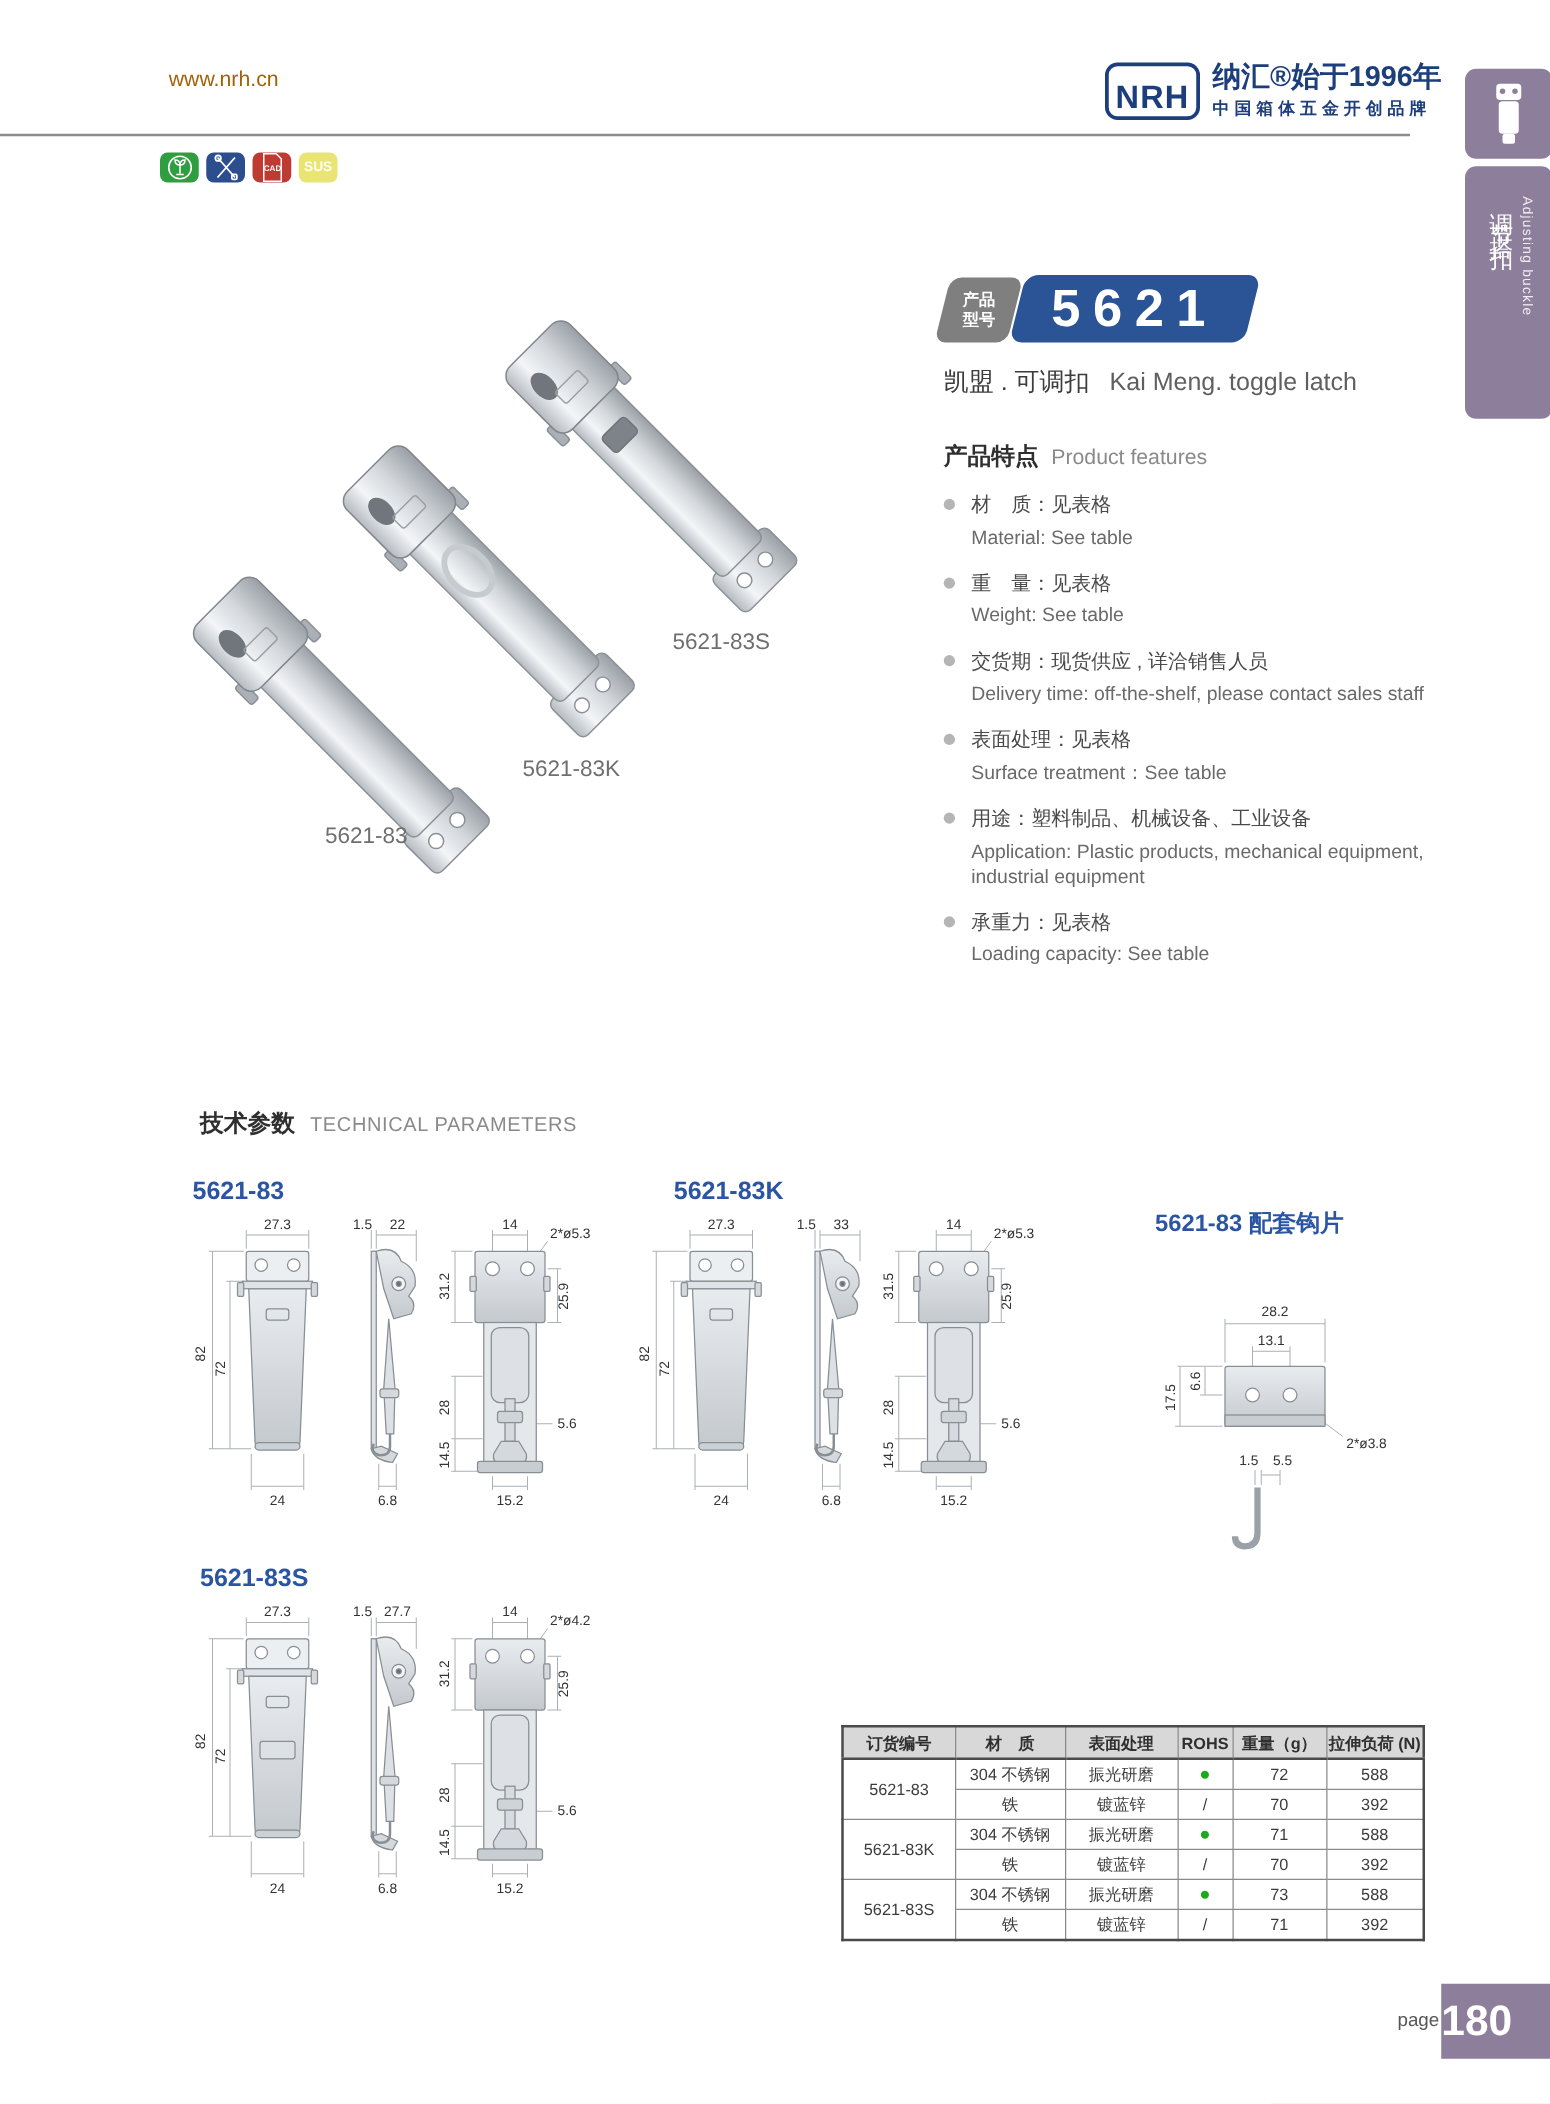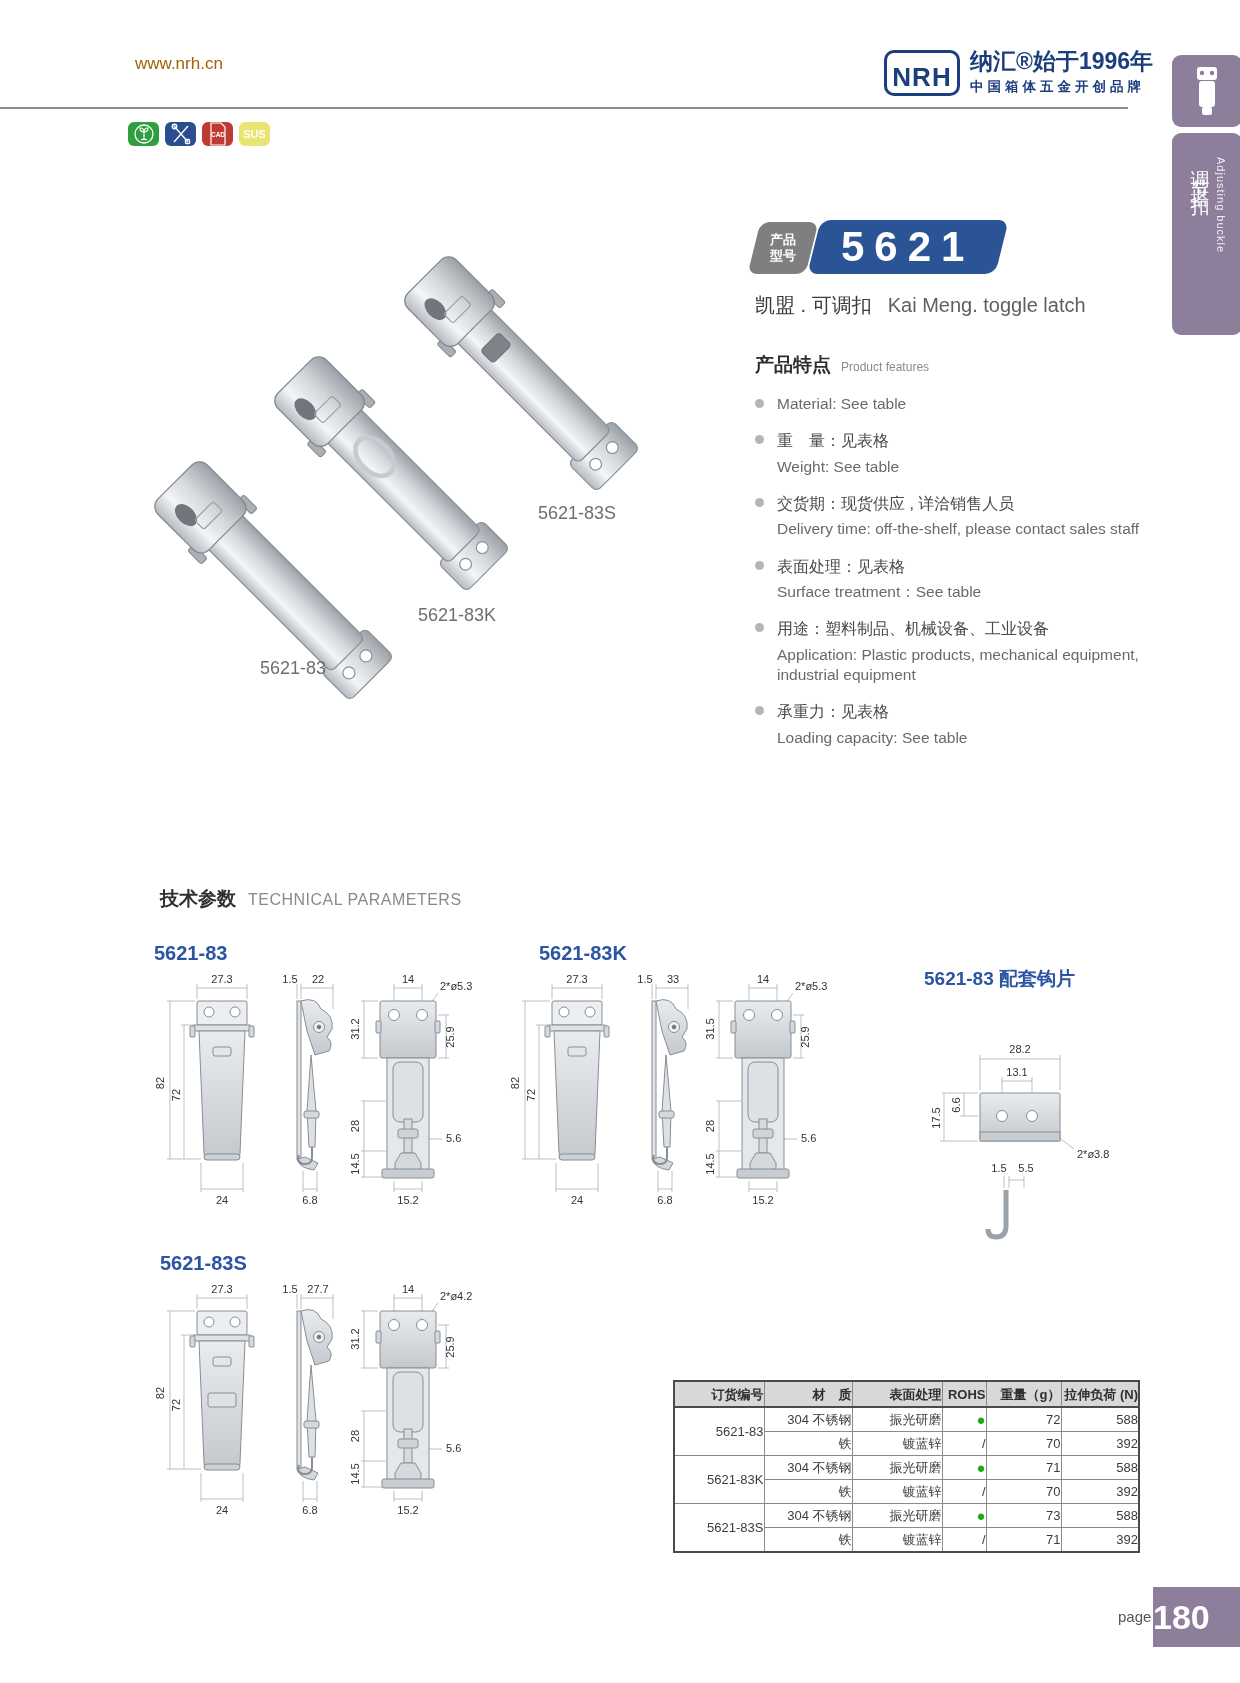--- a/index.html
+++ b/index.html
@@ -38,21 +38,21 @@
   .badge-gray .inner{transform:skewX(14deg);color:#fff;font-size:13px;font-weight:bold;line-height:1.2;text-align:center;}
   .badge-blue{left:814px;top:220px;width:188px;height:54px;background:#2b5496;border-radius:10px;
               transform:skewX(-14deg);display:flex;align-items:center;justify-content:center;}
   .badge-blue .inner{transform:skewX(14deg);color:#fff;font-size:42px;letter-spacing:10px;font-weight:bold;}
   .model-sub{left:755px;top:292px;font-size:20px;color:#3c3c3c;}
   .model-sub .en{color:#5f5f5f;margin-left:16px;}
 
   
   .features{left:755px;top:352px;width:420px;}
   .f-title{font-size:19px;color:#2f2f2f;font-weight:bold;}
-  .f-title .en{font-size:12px;color:#8a8a8a;font-weight:normal;margin-left:10px;}
+  .f-title .en{font-size:17px;color:#8a8a8a;font-weight:normal;margin-left:10px;}
   .f-item{margin-top:16px;position:relative;padding-left:22px;}
   .f-item .dot{position:absolute;left:0;top:5px;width:9px;height:9px;border-radius:50%;background:#b5b5b5;}
   .f-cn{font-size:16px;color:#4a4a4a;line-height:1.35;}
   .f-en{font-size:15.5px;color:#6a6a6a;line-height:1.3;margin-top:5px;}
 
   
   .photo{left:130px;top:222px;width:560px;height:485px;}
   .photo-label{position:absolute;font-size:18px;color:#6f6f6f;}
   .lbl-a{left:130px;top:436px;}
   .lbl-b{left:288px;top:383px;}
@@ -66,21 +66,21 @@
   .d83{left:140px;top:942px;}   .d83 h3{margin-left:14px;}
   .d83k{left:495px;top:942px;}  .d83k h3{margin-left:44px;}
   .dhook{left:880px;top:966px;} .dhook h3{margin-left:44px;font-size:19px;}
   .d83s{left:140px;top:1252px;} .d83s h3{margin-left:20px;}
   .dim-t{font-size:11px;fill:#333;}
   svg text{font-family:"Liberation Sans","DejaVu Sans",sans-serif;}
 
   
   .spec{left:673px;top:1380px;}
   table{border-collapse:collapse;table-layout:fixed;width:465px;}
-  th,td{border:1px solid #8a8a8a;text-align:right;font-size:13px;color:#3c3c3c;height:23px;padding:0;line-height:1;}
+  th,td{border:1px solid #8a8a8a;text-align:center;font-size:13px;color:#3c3c3c;height:23px;padding:0;line-height:1;}
   th{background:#d8d8d8;font-weight:bold;color:#2f2f2f;height:24px;border-bottom:2px solid #4a4a4a;}
   table{border:2px solid #4a4a4a;}
   td.model{font-size:13px;}
   td.rohs-on{color:#1ea81e;font-size:15px;}
   td.rohs-off{color:#3c3c3c;}
 
   
   .page-label{left:1118px;top:1608px;font-size:15px;color:#555;}
   .page-box{left:1153px;top:1587px;width:87px;height:60px;background:#8d7e9c;display:flex;
             align-items:center;justify-content:flex-start;color:#fff;font-size:34px;font-weight:bold;}
@@ -272,20 +272,21 @@
   <div class="abs model-sub">
     <span>凯盟 . 可调扣</span><span class="en">Kai Meng. toggle latch</span>
   </div>
 
   <div class="abs features">
     <div class="f-title">
       <span>产品特点</span><span class="en">Product features</span>
     </div>
     <div class="f-item">
         <span class="dot"></span>
+      <div class="f-cn">材　质：见表格</div>
       <div class="f-en">Material: See table</div>
       </div>
     <div class="f-item">
         <span class="dot"></span>
       <div class="f-cn">重　量：见表格</div>
       <div class="f-en">Weight: See table</div>
       </div>
     <div class="f-item">
         <span class="dot"></span>
       <div class="f-cn">交货期：现货供应 , 详洽销售人员</div>

